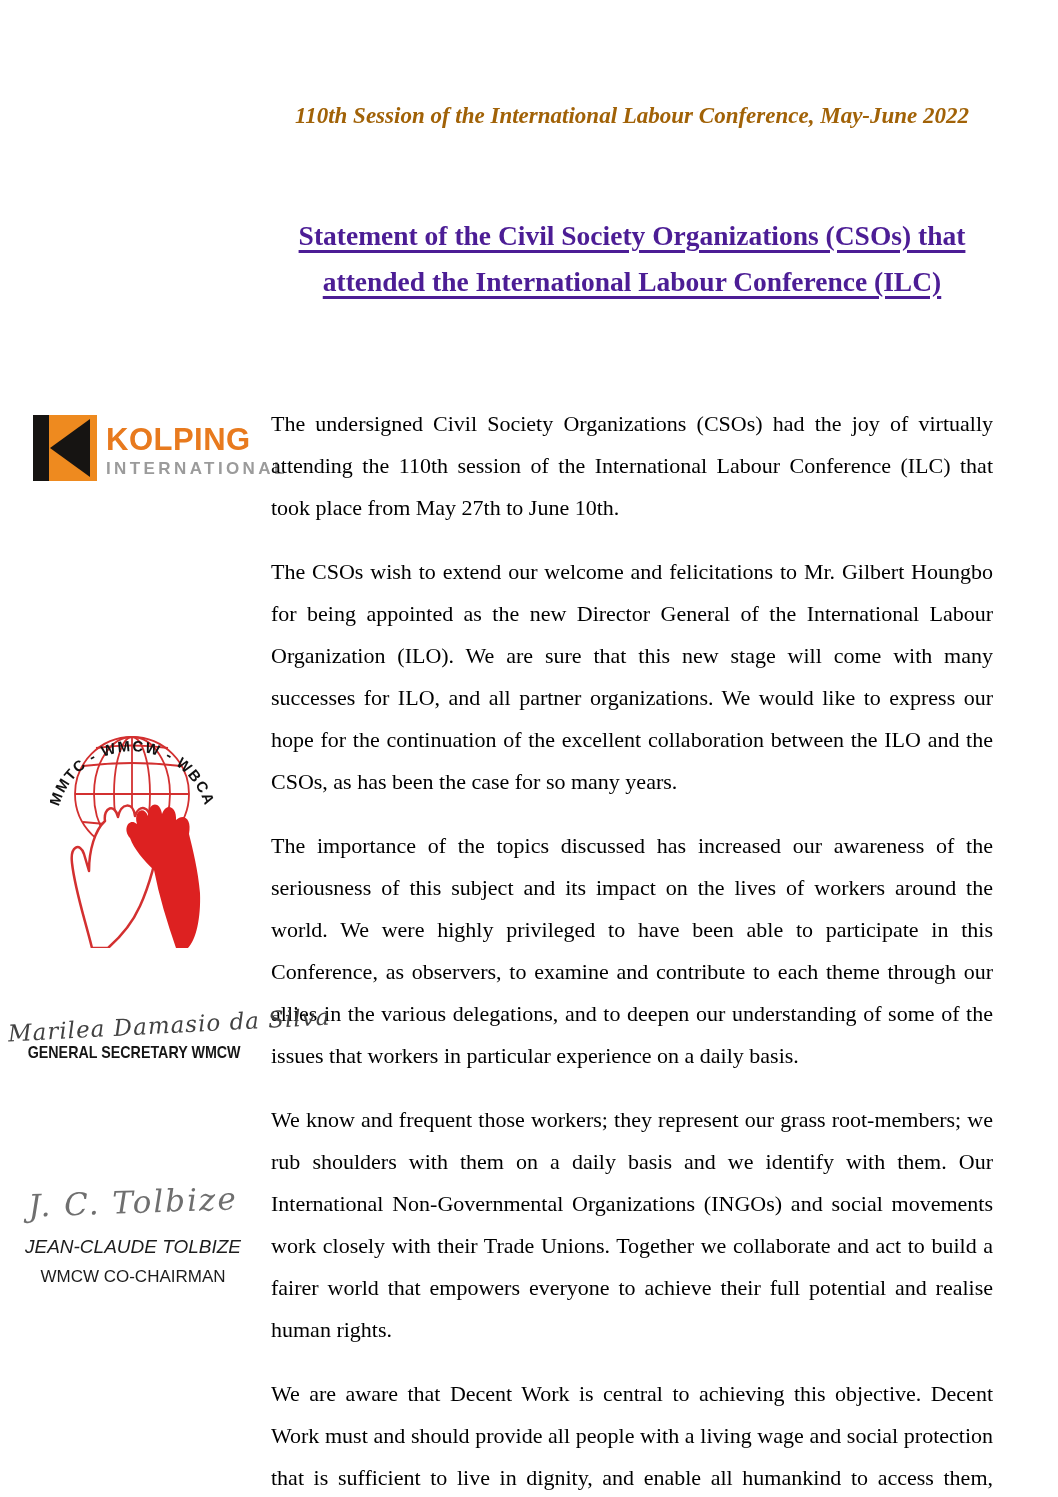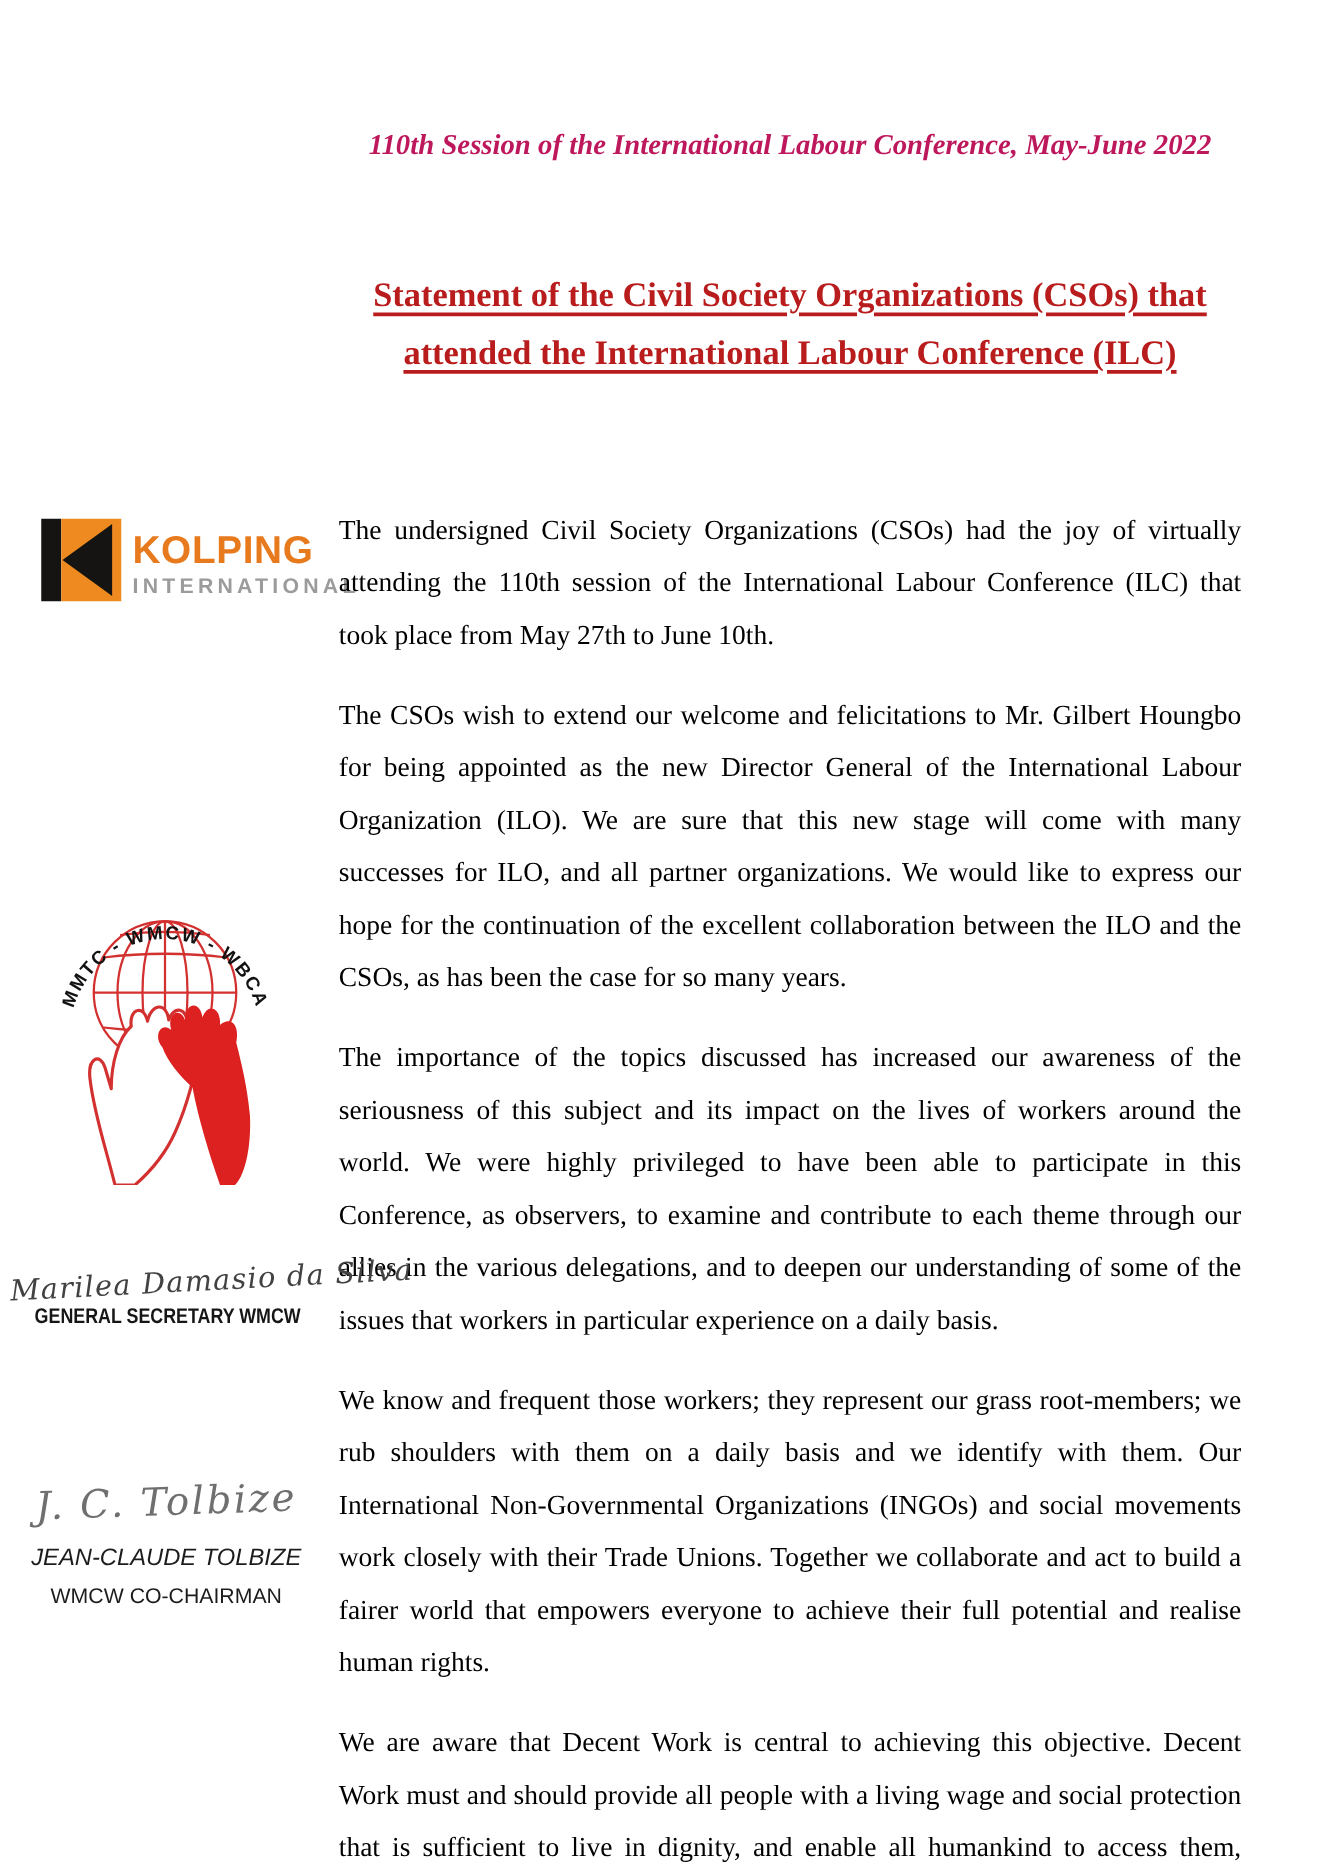--- a/index.html
+++ b/index.html
@@ -14,32 +14,32 @@
   }
 
   
   .doc-header {
     position: absolute;
     left: 271px; top: 103px; width: 722px;
     text-align: center;
     font-size: 23px;
     font-weight: bold;
     font-style: italic;
-    color: #be185d;
+    color: #a16207;
   }
 
   
   .doc-title {
     position: absolute;
     left: 271px; top: 213px; width: 722px;
     text-align: center;
     font-size: 27.5px;
     line-height: 46px;
     font-weight: bold;
-    color: #b91c1c;
+    color: #4c1d95;
     text-decoration: underline;
     text-decoration-thickness: 2.5px;
     text-underline-offset: 5px;
   }
 
   
   .main-text {
     position: absolute;
     left: 271px; top: 403px; width: 722px;
     font-size: 22px;

